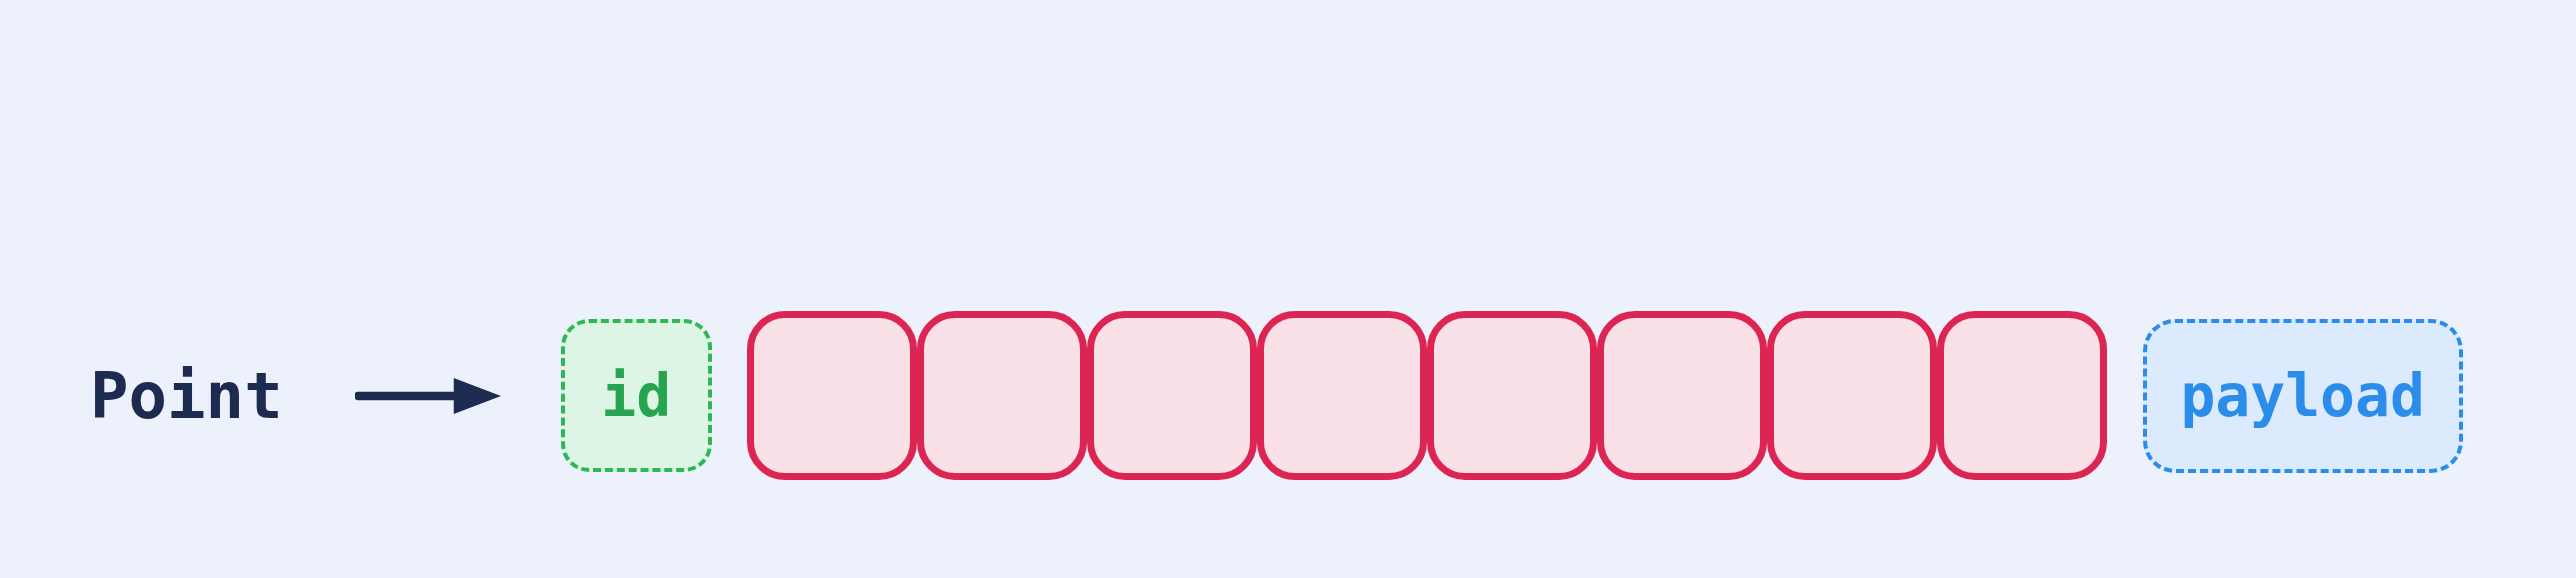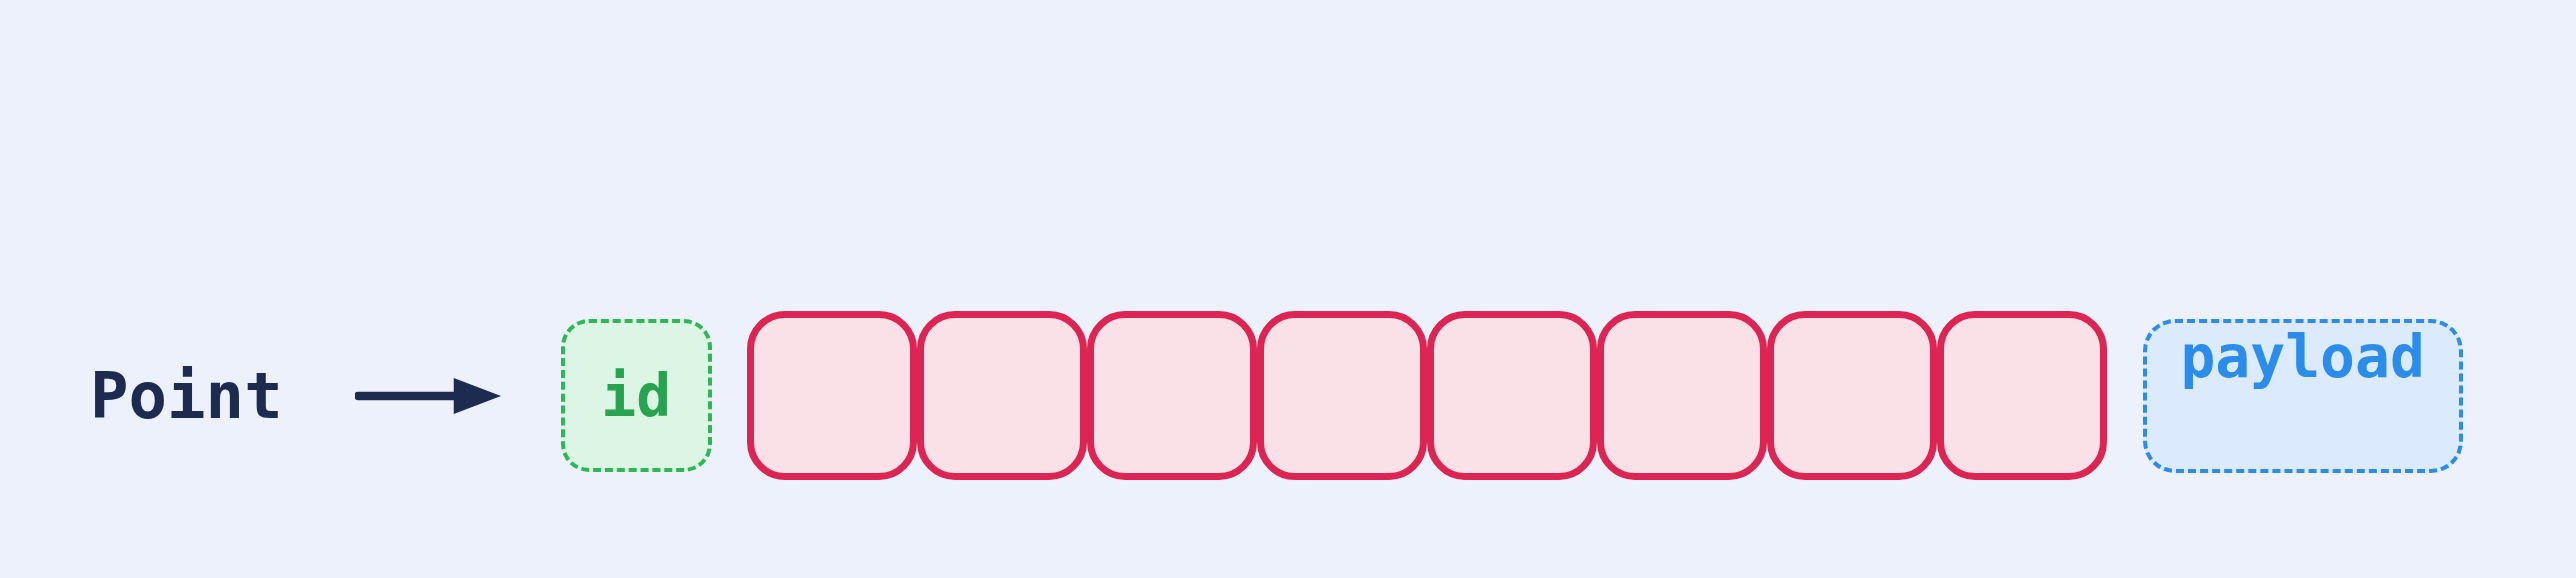--- a/index.html
+++ b/index.html
@@ -84,21 +84,21 @@
   }
   .payload-box {
     margin-left: 36px;
     width: 320px;
     height: 154px;
     box-sizing: border-box;
     background: var(--blue-fill);
     border: 4.9px dashed var(--blue-border);
     border-radius: 32px;
     display: flex;
-    align-items: flex-start;
+    align-items: center;
     justify-content: center;
     flex: none;
   }
   .payload-label {
     font-size: 58px;
     font-weight: 700;
     color: var(--blue-border);
   }
 </style>
 </head>

